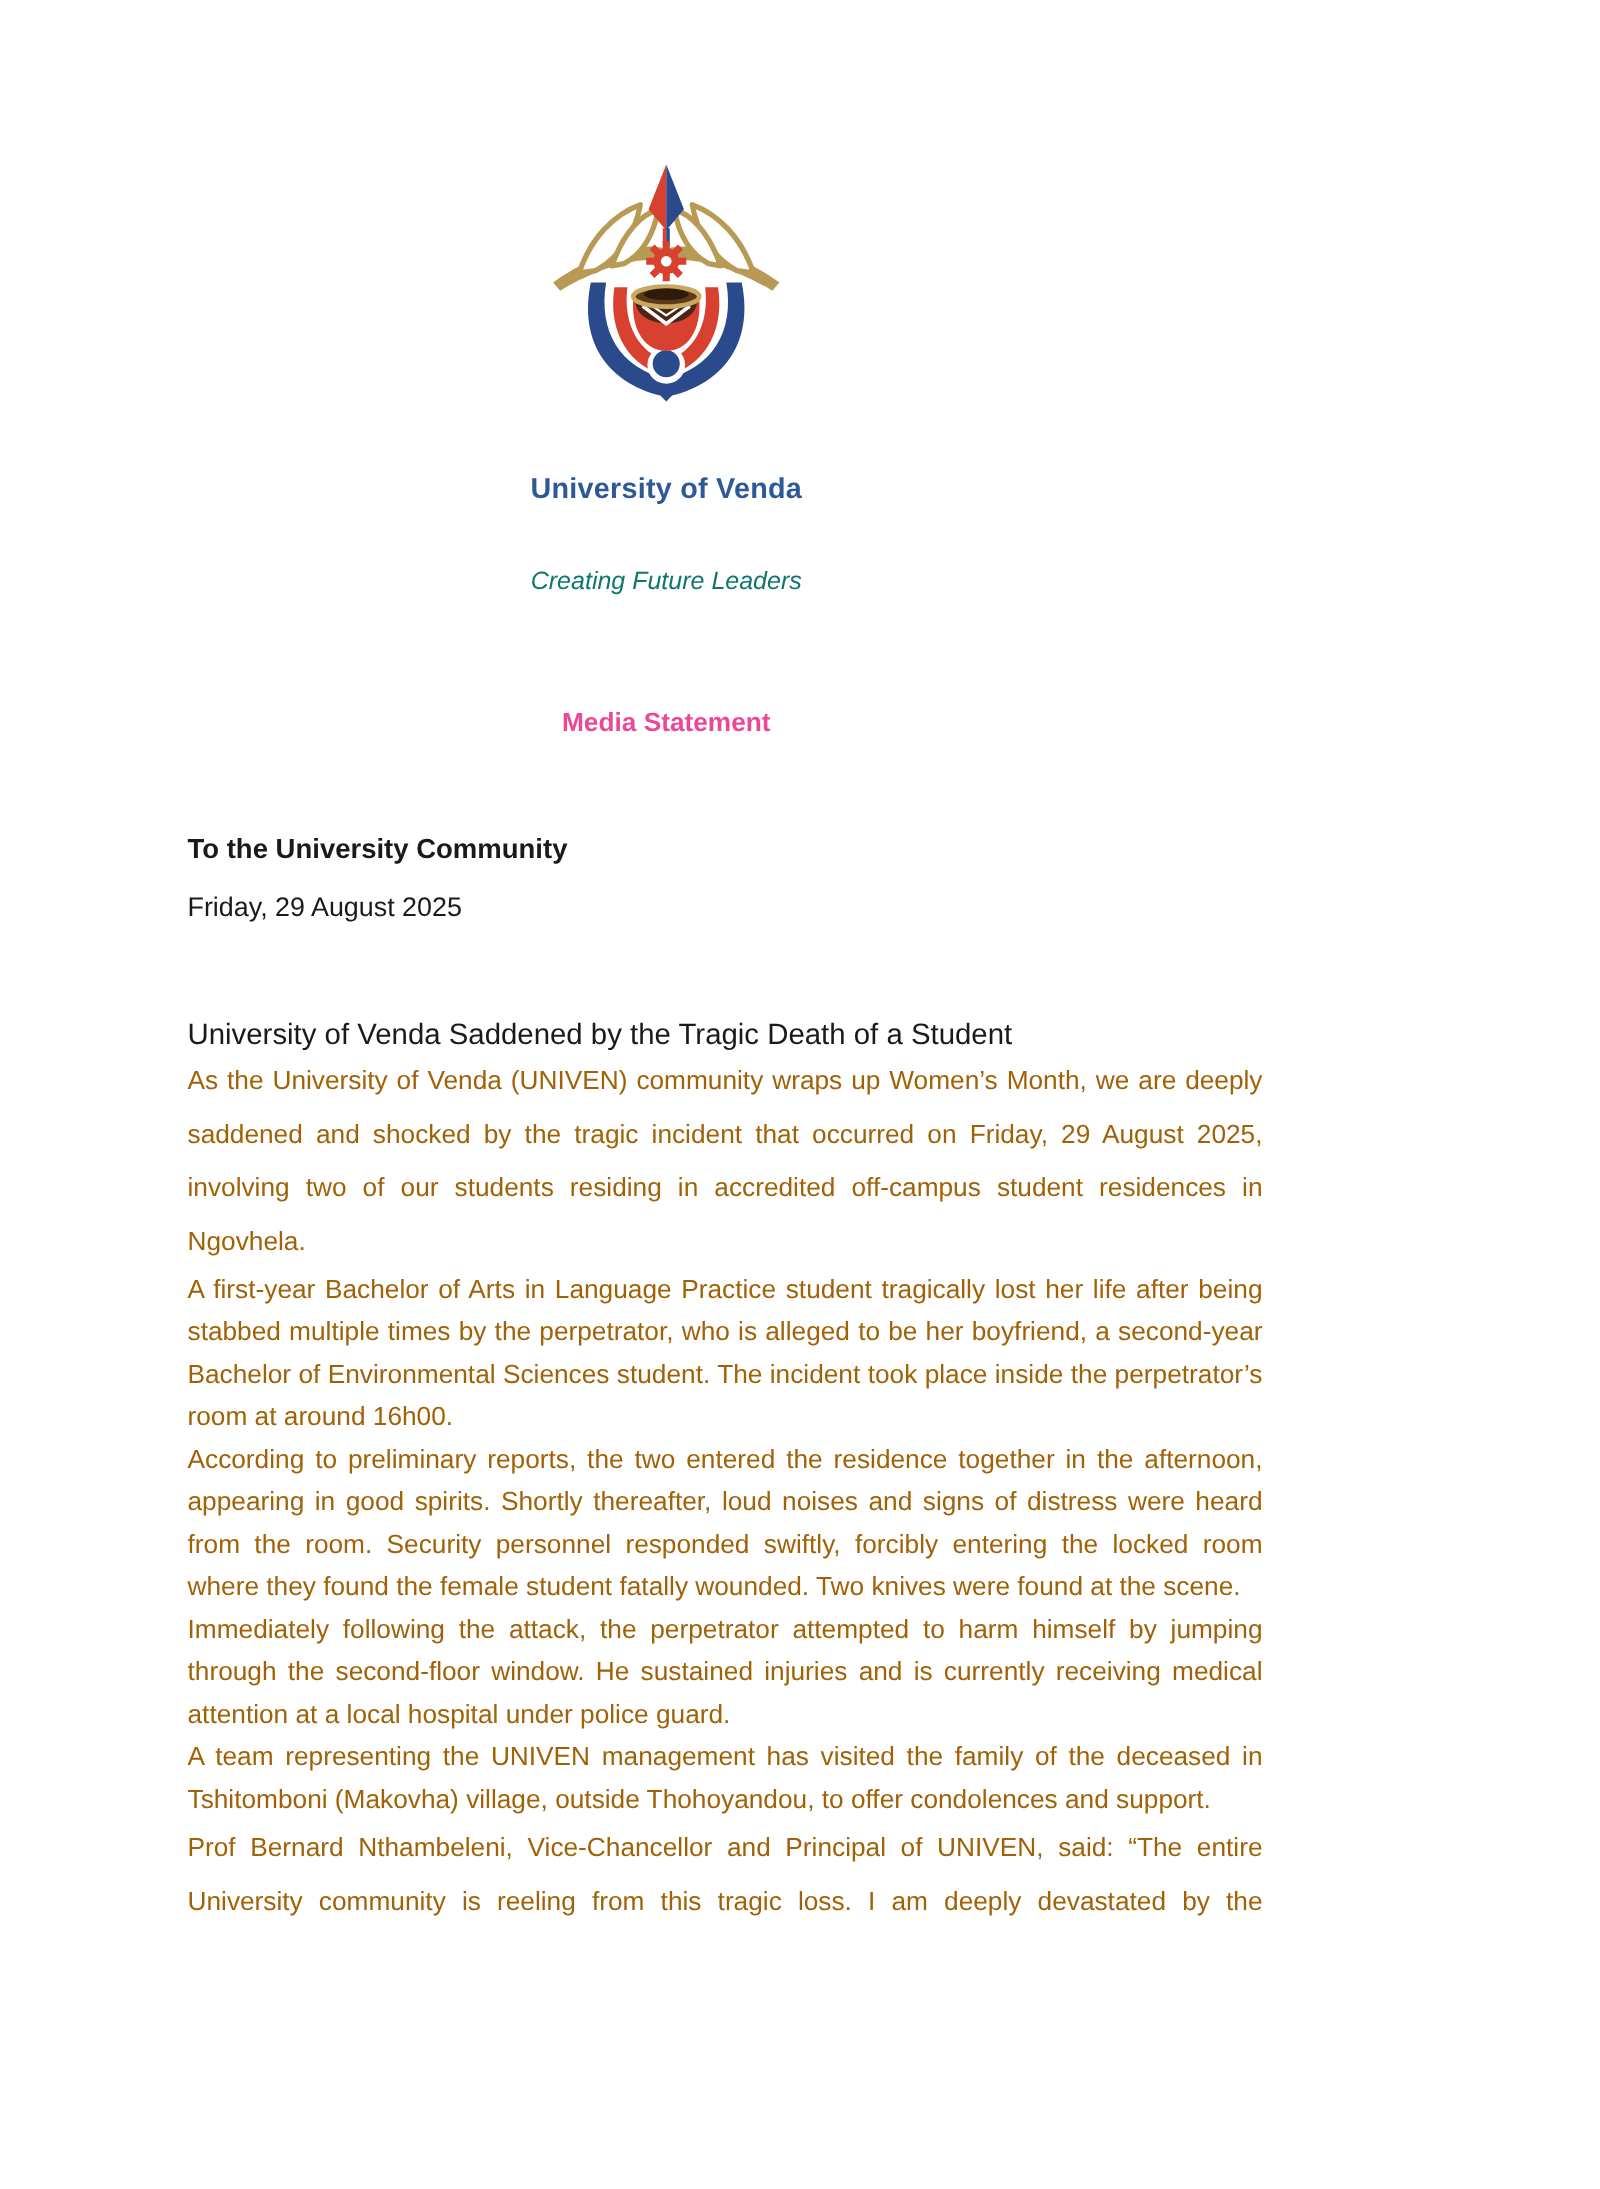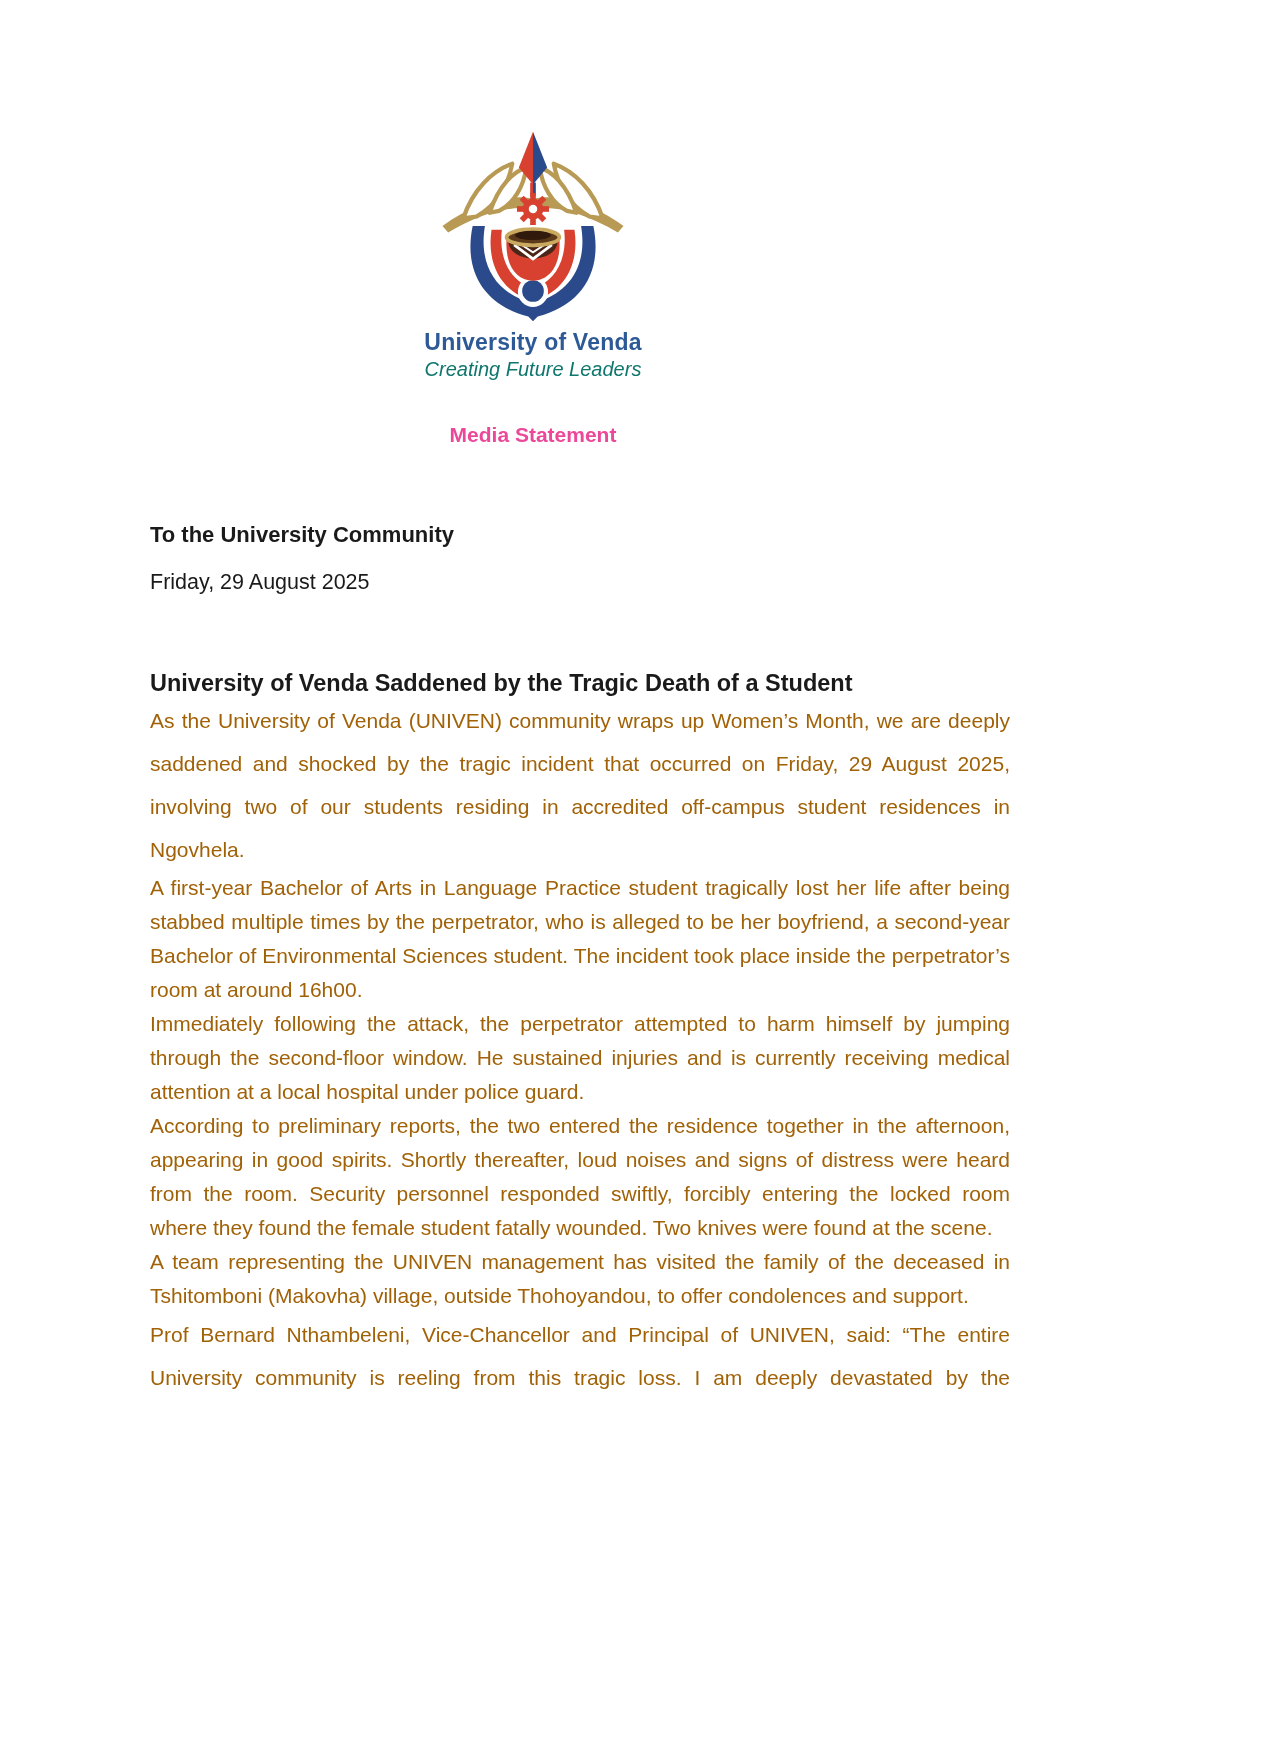--- a/index.html
+++ b/index.html
@@ -14,20 +14,21 @@
     font-family: "Liberation Sans", sans-serif;
     color: #1a1a1a;
     position: relative;
   }
   .header-wrap {
     width: 1066px;
     padding-top: 126px;
     display: flex;
     flex-direction: column;
     align-items: center;
+    gap: 48px;
   }
   .emblem {
     width: 190px;
     height: 198px;
   }
   .wordmark {
     margin-top: 4px;
     font-size: 23px;
     font-weight: bold;
     color: #2d5a96;
@@ -59,21 +60,21 @@
     line-height: 30px;
   }
   .date-line {
     margin-top: 17px;
     font-size: 21.5px;
     line-height: 30px;
   }
   .statement-title {
     margin-top: 70px;
     font-size: 23.5px;
-    font-weight: bold;
+    font-weight: normal;
     line-height: 32px;
   }
   p.body-par {
     margin: 0;
     font-size: 21px;
     text-align: justify;
     color: #a16207;
   }
   .lh-wide { line-height: 43px; }
   .lh-norm { line-height: 34px; }
@@ -146,17 +147,17 @@
 </div>
 
 <div class="content">
   <div class="addressee">To the University Community</div>
   <div class="date-line">Friday, 29 August 2025</div>
 
   <h1 class="statement-title" style="margin-bottom:0;">University of Venda Saddened by the Tragic Death of a Student</h1>
 
   <p class="body-par lh-wide mt-first">As the University of Venda (UNIVEN) community wraps up Women’s Month, we are deeply saddened and shocked by the tragic incident that occurred on Friday, 29 August 2025, involving two of our students residing in accredited off-campus student residences in Ngovhela.</p>
   <p class="body-par lh-norm mt-par">A first-year Bachelor of Arts in Language Practice student tragically lost her life after being stabbed multiple times by the perpetrator, who is alleged to be her boyfriend, a second-year Bachelor of Environmental Sciences student. The incident took place inside the perpetrator’s room at around 16h00.</p>
+  <p class="body-par lh-norm mt-par">According to preliminary reports, the two entered the residence together in the afternoon, appearing in good spirits. Shortly thereafter, loud noises and signs of distress were heard from the room. Security personnel responded swiftly, forcibly entering the locked room where they found the female student fatally wounded. Two knives were found at the scene.</p>
   <p class="body-par lh-norm mt-par">Immediately following the attack, the perpetrator attempted to harm himself by jumping through the second-floor window. He sustained injuries and is currently receiving medical attention at a local hospital under police guard.</p>
-  <p class="body-par lh-norm mt-par">According to preliminary reports, the two entered the residence together in the afternoon, appearing in good spirits. Shortly thereafter, loud noises and signs of distress were heard from the room. Security personnel responded swiftly, forcibly entering the locked room where they found the female student fatally wounded. Two knives were found at the scene.</p>
   <p class="body-par lh-norm mt-par">A team representing the UNIVEN management has visited the family of the deceased in Tshitomboni (Makovha) village, outside Thohoyandou, to offer condolences and support.</p>
   <p class="body-par lh-wide mt-gap justify-last">Prof Bernard Nthambeleni, Vice-Chancellor and Principal of UNIVEN, said: “The entire University community is reeling from this tragic loss. I am deeply devastated by the</p>
 </div>
 
 </body></html>

